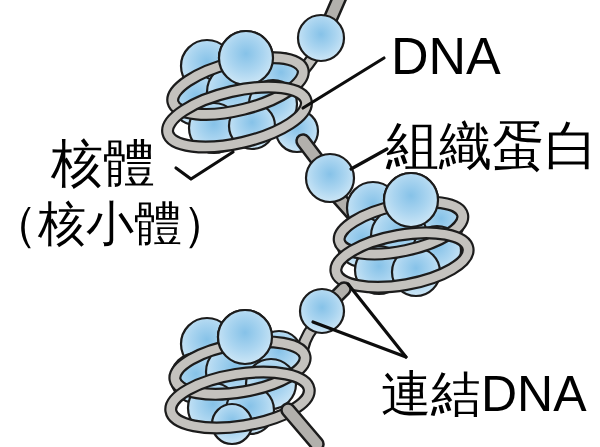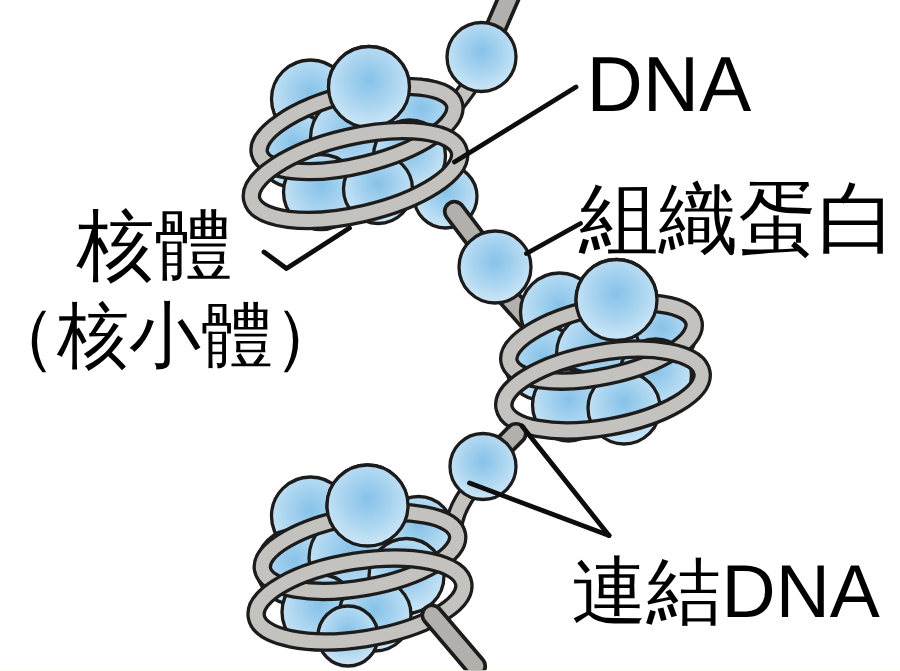--- a/index.html
+++ b/index.html
@@ -1,21 +1,21 @@
 <!DOCTYPE html>
 <html><head>
 <meta charset="utf-8">
 <style>
   html, body { margin: 0; padding: 0; background: #ffffff; }
   .stage {
     position: relative;
     width: 600px;
     height: 447px;
     overflow: hidden;
-    background: #fef9c3;
+    background: #c2410c;
     font-family: "Liberation Sans", sans-serif;
   }
   svg { display: block; }
   
   .ball   { stroke-width: 2.2; }
   .tube-o { fill: none; stroke-width: 13;   stroke-linecap: round; }
   .tube-i { fill: none; stroke-width: 8.6;  stroke-linecap: round; }
   .rod-o  { fill: none; stroke-width: 15.5; stroke-linecap: round; }
   .rod-i  { fill: none; stroke-width: 10.5; stroke-linecap: round; }
   .leader { fill: none; stroke-width: 3.2; stroke-linecap: round; stroke-linejoin: round; }

